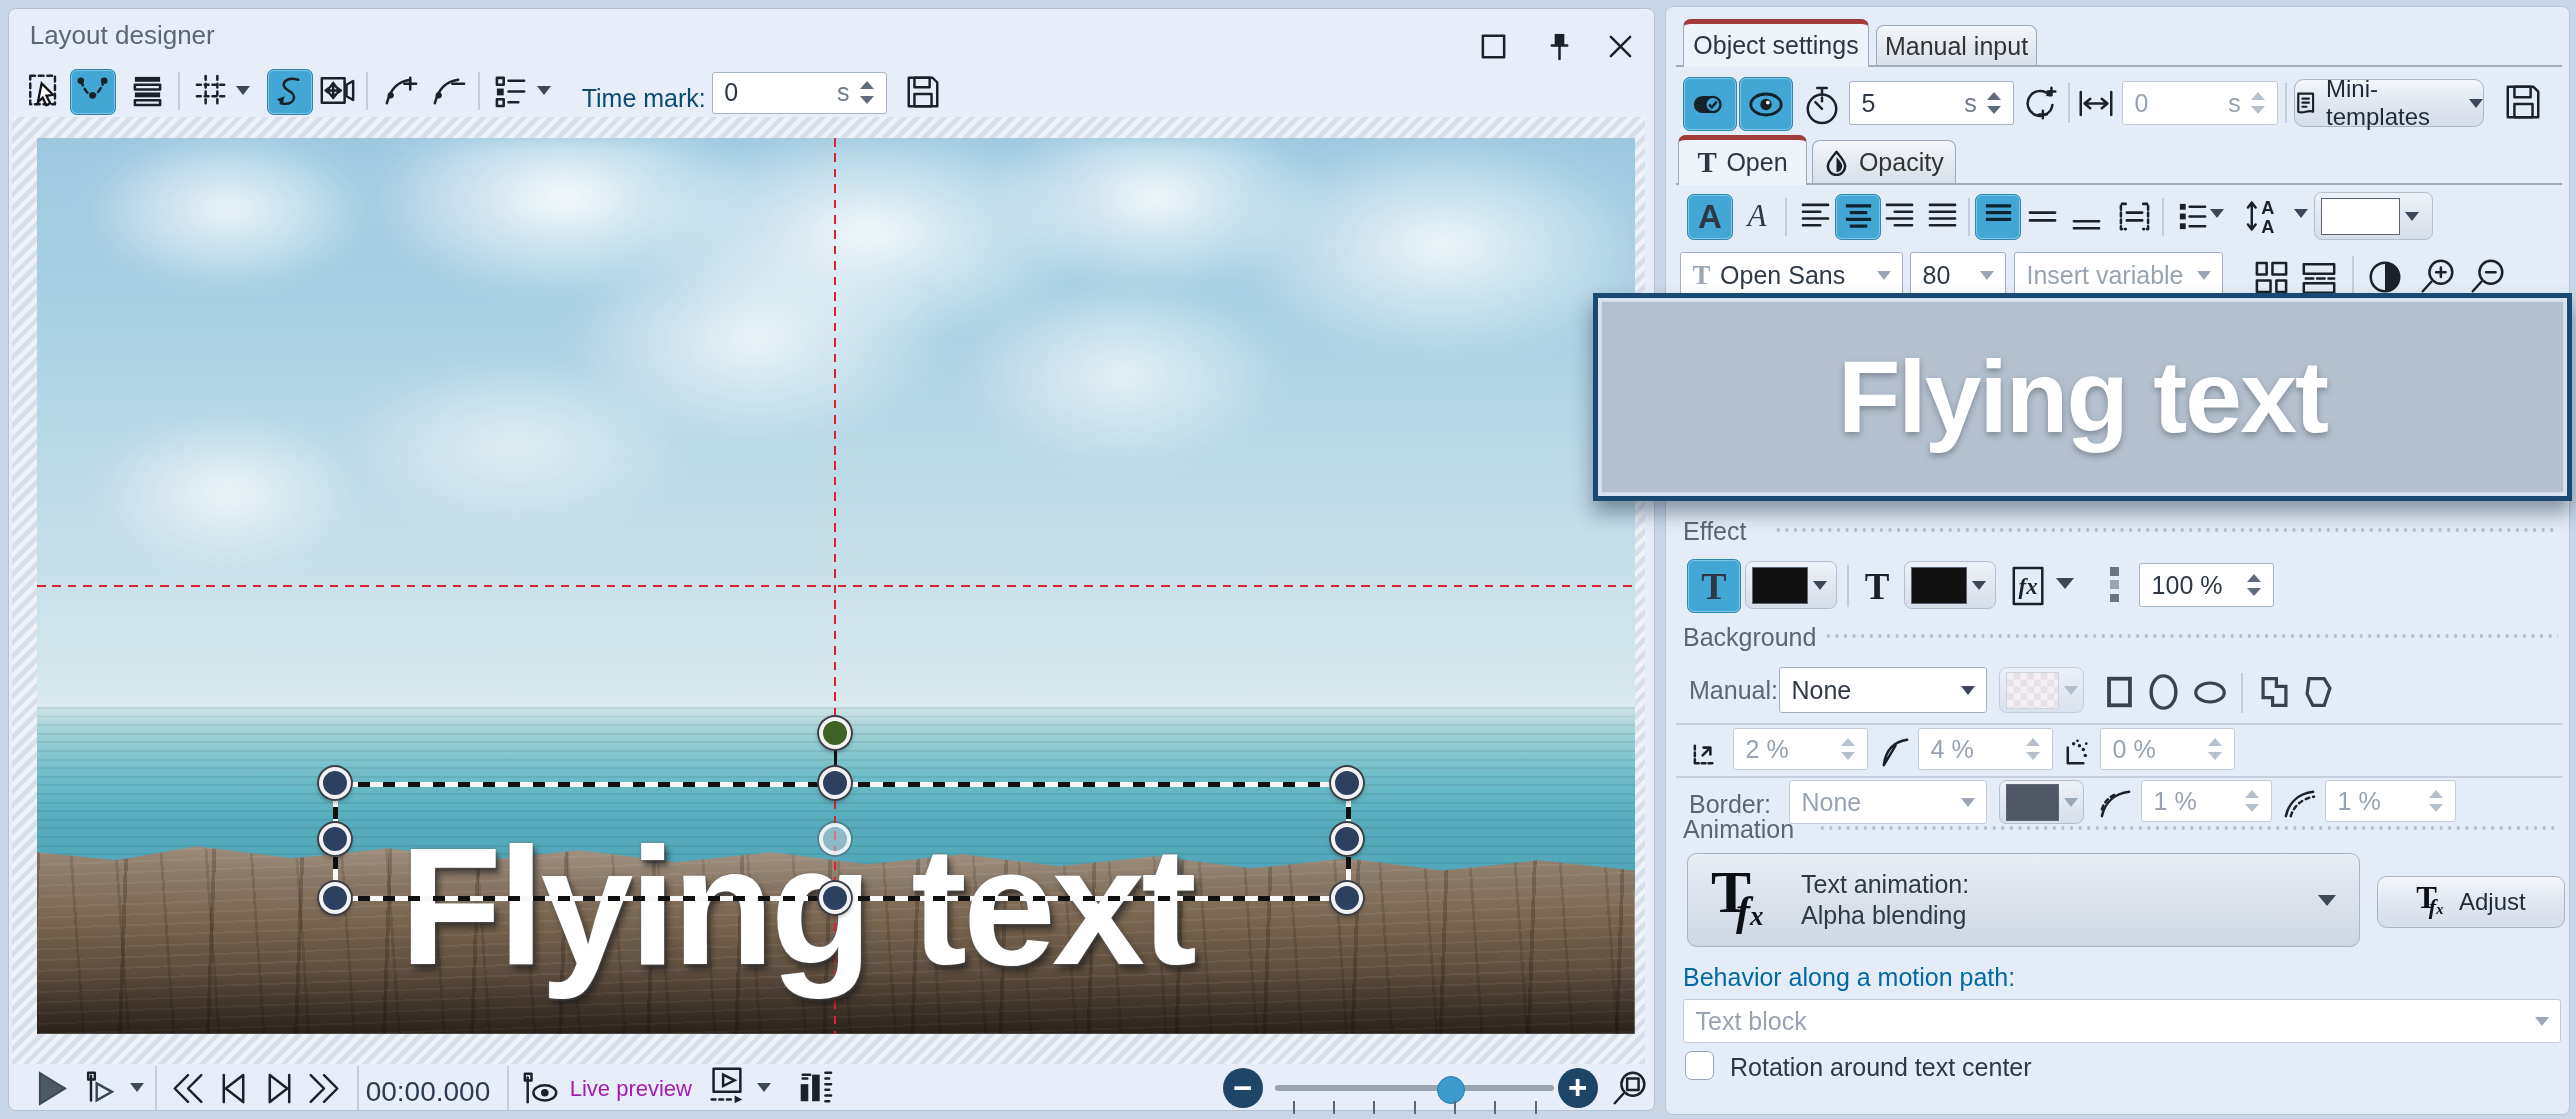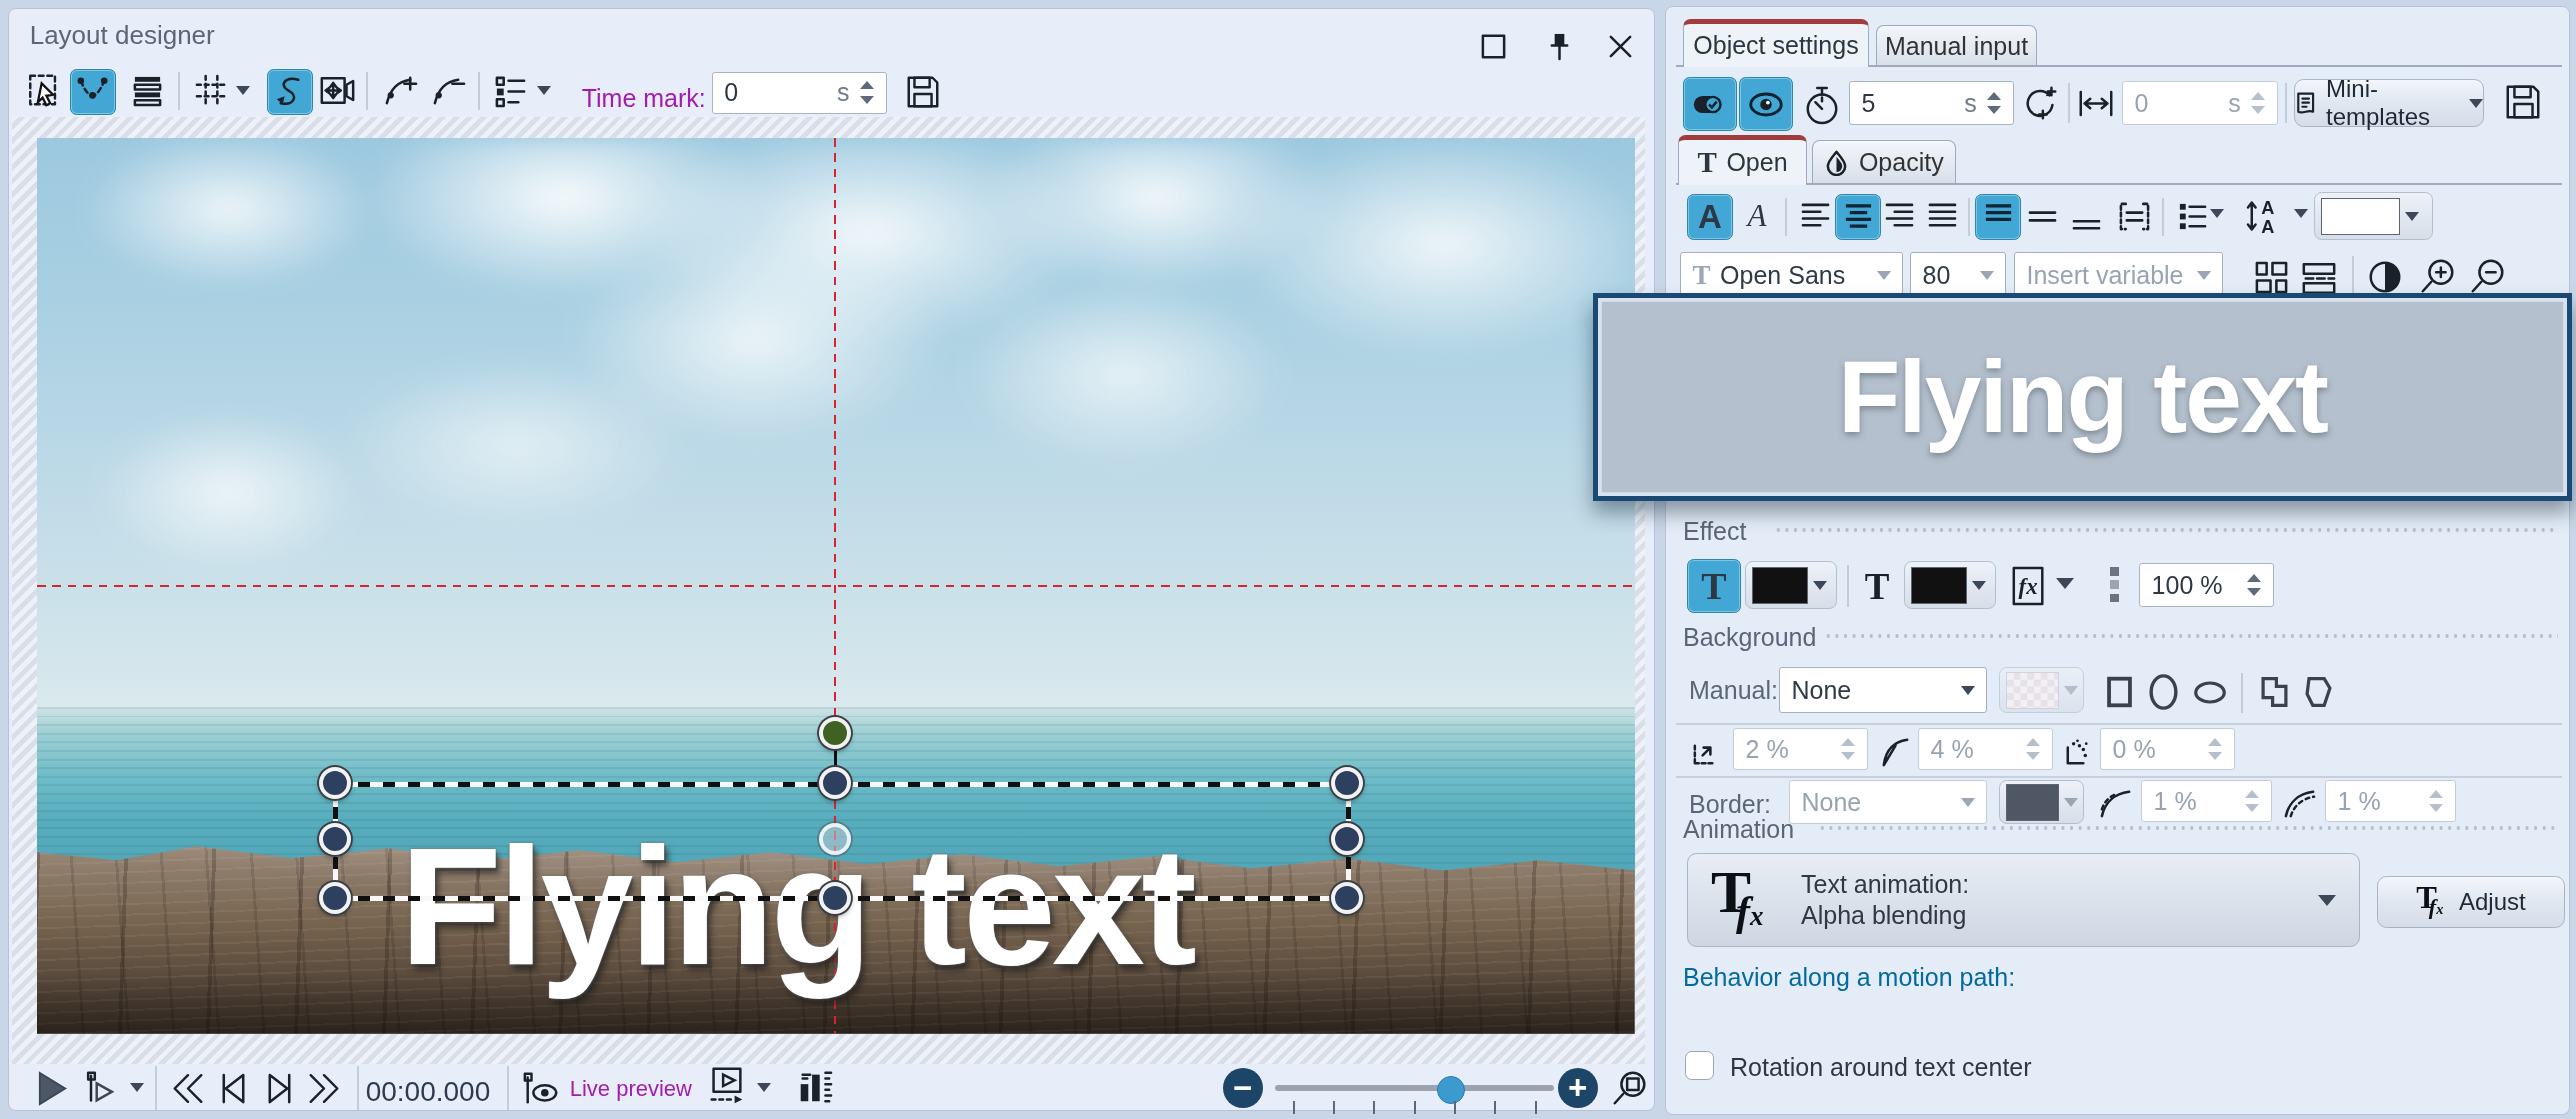--- a/index.html
+++ b/index.html
@@ -214,21 +214,21 @@
           <path class="stroke" d="M16 8h16" stroke-width="3.2"></path>
           <rect class="fillix" x="4" y="16" width="7" height="7"></rect>
           <path class="stroke" d="M16 19h16" stroke-width="3.2"></path>
           <path class="stroke" d="M16 30h10" stroke-width="3.2"></path>
           <rect class="stroke" x="4" y="27" width="7" height="7"></rect>
         </svg>
     </div>
     <div class="abs ic" style="left:528px;top:77px;">
         <span class="caret sm"></span>
       </div>
-    <div class="lbl" style="left:573px;top:75px;color:#a21caf;">Time mark:</div>
+    <div class="lbl" style="left:573px;top:75px;color:#0c4a6e;">Time mark:</div>
     <div class="field" style="left:703px;top:63px;width:175px;height:42px;">
       <input value="0" style="">
       <span class="unit">s</span>
       <span class="spin">
           <i class="up"></i>
           <i class="dn"></i>
         </span>
     </div>
     <div class="abs ic" style="left:892px;top:61px;width:44px;height:44px;">
       <svg width="38" height="38" viewBox="0 0 40 40">
@@ -767,17 +767,21 @@
     <span class="caret" style="margin-left:auto;"></span>
   </div>
   <div class="btn3d" style="left:2377px;top:876px;width:188px;height:52px;">
     <span class="ic" style="position:relative;width:33px;height:37px;">
       <span class="glyphT" style="position:absolute;left:0;top:-3.8px;font-size:31px;color:#0c0f13;">T</span>
       <span class="glyphfx" style="position:absolute;left:12.5px;top:10.6px;font-size:22px;color:#0c0f13;">f<span style="font-size:14.4px;">x</span></span>
     </span>
     <span>Adjust</span>
   </div>
   <div class="lbl dim" style="left:1683px;top:963px;">Behavior along a motion path:</div>
+  <div class="dd disabled" style="left:1683px;top:999px;width:878px;height:44px;">
+    <span>Text block</span>
+    <span class="caret sm gray"></span>
+  </div>
   <div class="cbx" style="left:1685px;top:1051px;"></div>
   <div class="lbl" style="left:1730px;top:1053px;">Rotation around text center</div>
 
 </div>
 
 
 </body></html>

